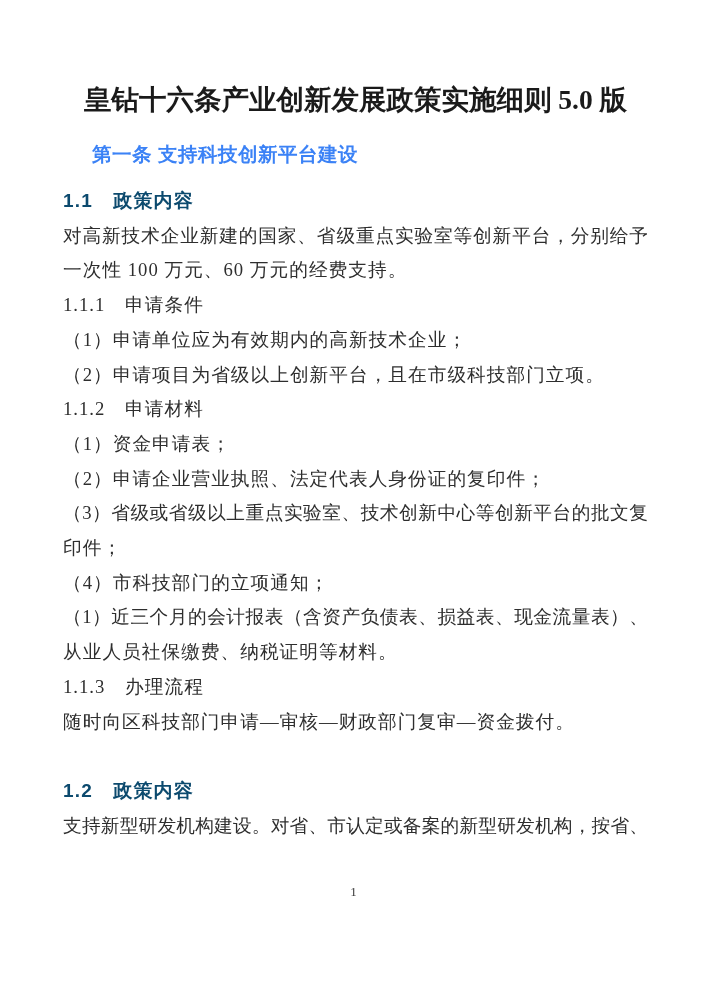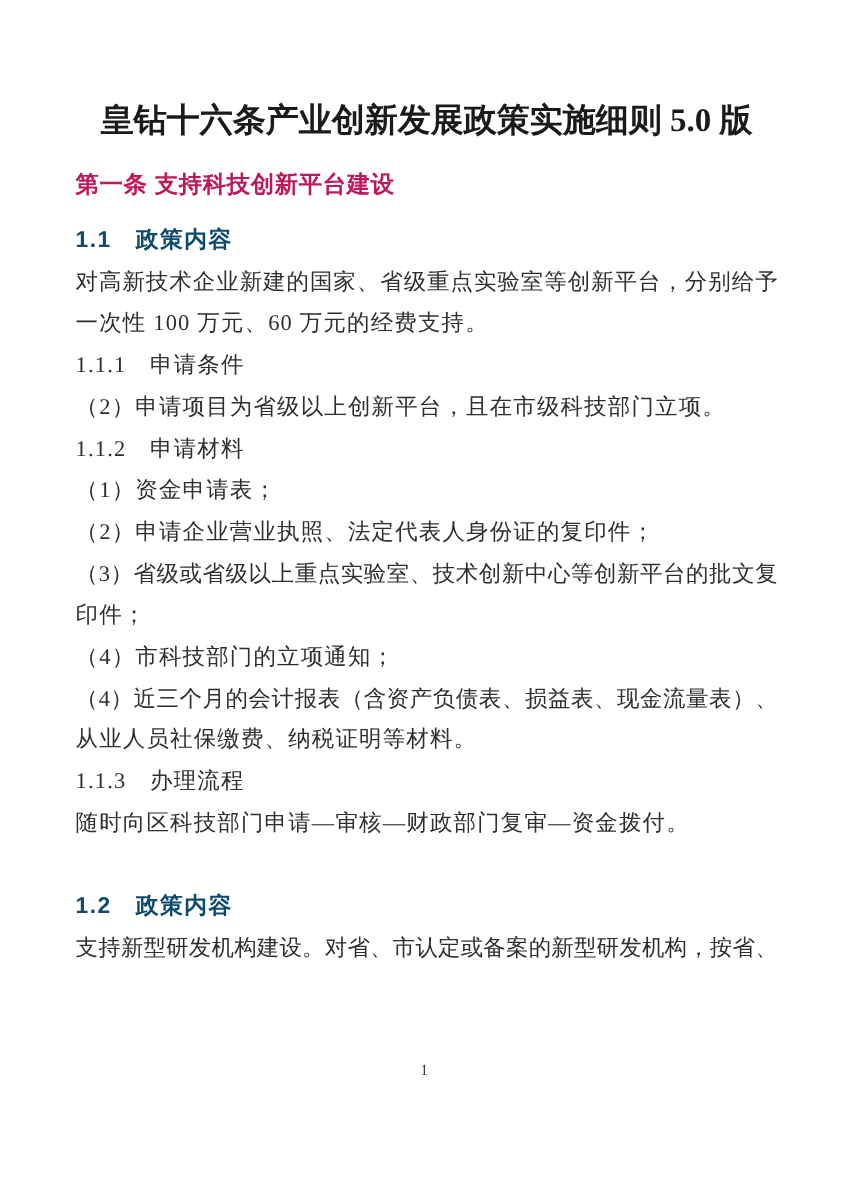--- a/index.html
+++ b/index.html
@@ -26,24 +26,25 @@
     line-height: 43px;
     color: #1a1a1a;
     white-space: pre-wrap;
     font-family: "Liberation Serif", "DejaVu Serif", serif;
   }
   .article-heading {
     margin-top: 20px;
     font-size: 19.5px;
     line-height: 27px;
     font-weight: 700;
-    color: #be185d;
+    color: #3b82f6;
     letter-spacing: 0.5px;
     white-space: pre-wrap;
     font-family: "Liberation Sans", "DejaVu Sans", sans-serif;
+    margin-left: 29px;
   }
   .lines { margin-top: 16px; }
   .lines p {
     font-size: 18.7px;
     line-height: 34.7px;
     letter-spacing: 1px;
     color: #2e2e2e;
     white-space: pre-wrap;
   }
   .lines p.sub {
@@ -75,28 +76,29 @@
 
 <div class="page">
   <div class="doc">
     <div class="title-line">皇钻十六条产业创新发展政策实施细则 5.0 版</div>
     <div class="article-heading">第一条 支持科技创新平台建设</div>
     <div class="lines">
         <p class="sub">1.1　政策内容</p>
         <p class="body fill">对高新技术企业新建的国家、省级重点实验室等创新平台，分别给予</p>
         <p class="body">一次性 100 万元、60 万元的经费支持。</p>
         <p class="body">1.1.1　申请条件</p>
+        <p class="body">（1）申请单位应为有效期内的高新技术企业；</p>
         <p class="body">（2）申请项目为省级以上创新平台，且在市级科技部门立项。</p>
         <p class="body">1.1.2　申请材料</p>
         <p class="body">（1）资金申请表；</p>
         <p class="body">（2）申请企业营业执照、法定代表人身份证的复印件；</p>
         <p class="body fill">（3）省级或省级以上重点实验室、技术创新中心等创新平台的批文复</p>
         <p class="body">印件；</p>
         <p class="body">（4）市科技部门的立项通知；</p>
-        <p class="body fill">（4）近三个月的会计报表（含资产负债表、损益表、现金流量表）、</p>
+        <p class="body fill">（1）近三个月的会计报表（含资产负债表、损益表、现金流量表）、</p>
         <p class="body">从业人员社保缴费、纳税证明等材料。</p>
         <p class="body">1.1.3　办理流程</p>
         <p class="body">随时向区科技部门申请—审核—财政部门复审—资金拨付。</p>
         <p class="sub spaced">1.2　政策内容</p>
         <p class="body fill">支持新型研发机构建设。对省、市认定或备案的新型研发机构，按省、</p>
       </div>
   </div>
   <div class="page-number">1</div>
 </div>
 

